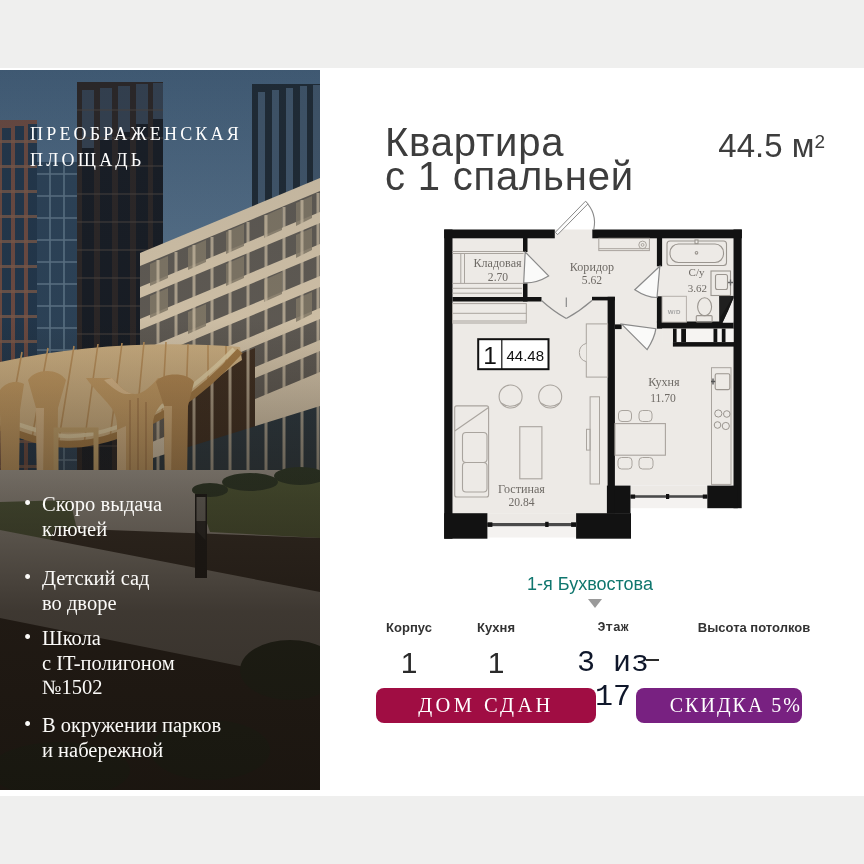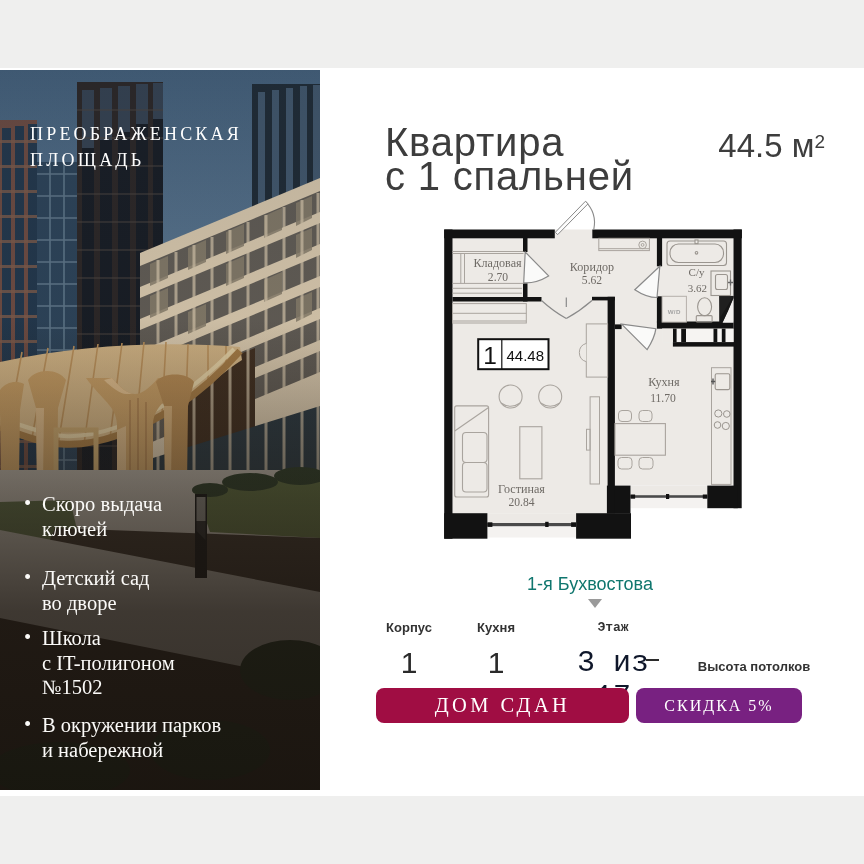--- a/index.html
+++ b/index.html
@@ -453,22 +453,22 @@
   <div class="abs" style="left:136px;top:0;width:60px;text-align:center;">
       <div style="font-size:13px;font-weight:bold;color:#333;">Кухня</div>
       <div style="font-size:30px;color:#2a2a2a;margin-top:11px;">1</div>
     </div>
 
   <div class="abs" style="left:233px;top:0;width:100px;text-align:center;font-family:Liberation Mono, monospace;">
       <div style="font-size:13px;font-weight:bold;color:#333;">Этаж</div>
       <div style="font-size:30px;color:#0f172a;margin-top:11px;">3 из 17</div>
     </div>
 
-  <div class="abs" style="left:354px;top:0;width:140px;text-align:center;margin-top:39px;">
+  <div class="abs" style="left:354px;top:0;width:140px;text-align:center;">
       <div style="font-size:13px;font-weight:bold;color:#333;">Высота потолков</div>
     </div>
 </div>
 
-<div class="abs" style="left:376px;top:688px;width:253px;height:35px;background:#a00d43;border-radius:8px;color:#fff;font-family:'Liberation Serif',serif;font-size:20.5px;letter-spacing:3.4px;text-align:center;line-height:35px;">ДОМ СДАН</div>
-
-<div class="abs" style="left:636px;top:688px;width:166px;height:35px;background:#782181;border-radius:8px;color:#fff;font-family:'Liberation Serif',serif;font-size:16px;letter-spacing:2px;text-align:center;line-height:35px;">СКИДКА 5%</div>
+<div class="abs" style="left:376px;top:688px;width:220px;height:35px;background:#a00d43;border-radius:8px;color:#fff;font-family:'Liberation Serif',serif;font-size:20.5px;letter-spacing:3.4px;text-align:center;line-height:35px;">ДОМ СДАН</div>
+
+<div class="abs" style="left:636px;top:688px;width:166px;height:35px;background:#782181;border-radius:8px;color:#fff;font-family:'Liberation Serif',serif;font-size:20px;letter-spacing:2px;text-align:right;line-height:35px;">СКИДКА 5%</div>
 
 <div class="abs" style="left:646px;top:659px;width:13px;height:2px;background:#2b2b2b;"></div>
 
 </body></html>

